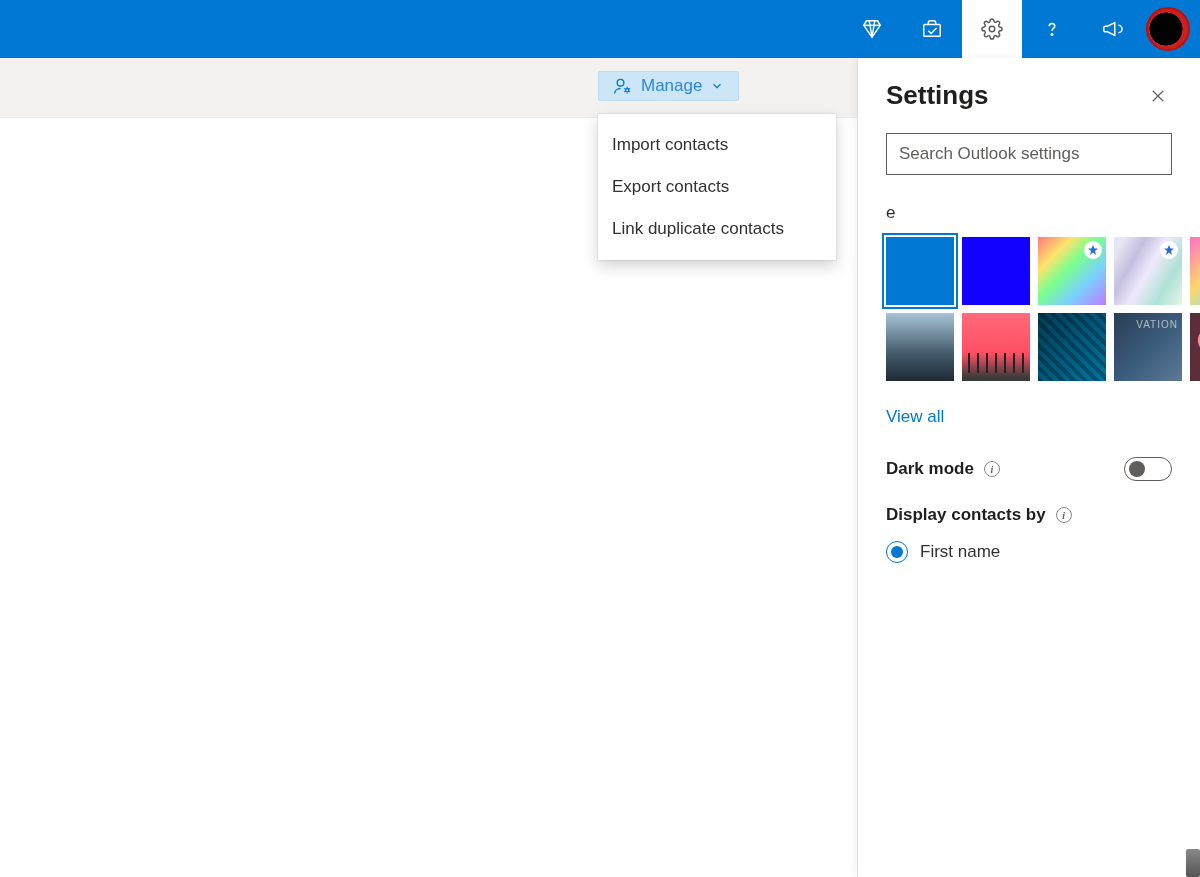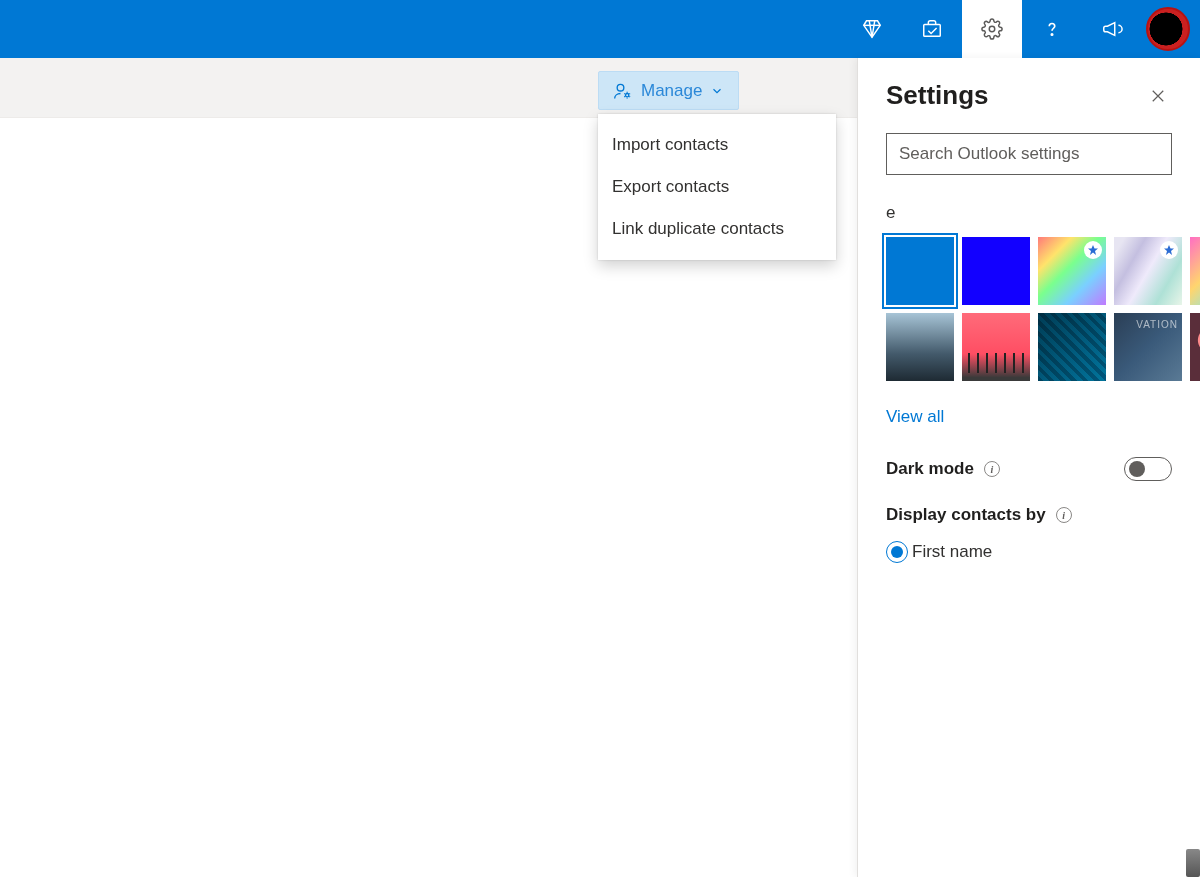--- a/index.html
+++ b/index.html
@@ -48,21 +48,21 @@
     background: #f3f2f1;
     border-bottom: 1px solid #edebe9;
     position: relative;
   }
 
   
   .manage-btn {
     position: absolute;
     left: 598px;
     top: 71px;
-    height: 39px;
+    height: 30px;
     padding: 0 14px;
     display: flex;
     align-items: center;
     gap: 8px;
     background: #cde6f7;
     border-radius: 2px;
     border: 1px solid #bcdcf4;
     color: #0078D4;
     font-size: 17px;
     cursor: pointer;
@@ -232,21 +232,21 @@
     left: 4px; top: 3px;
     width: 16px; height: 16px;
     border-radius: 50%;
     background: #605e5c;
   }
 
   .radio-group { margin-top: 8px; }
   .radio-item {
     display: flex;
     align-items: center;
-    gap: 4px;
+    gap: 12px;
     font-size: 17px;
     padding: 8px 0;
     cursor: pointer;
   }
   .radio {
     width: 22px; height: 22px;
     border: 1.5px solid #323130;
     border-radius: 50%;
     position: relative;
   }

